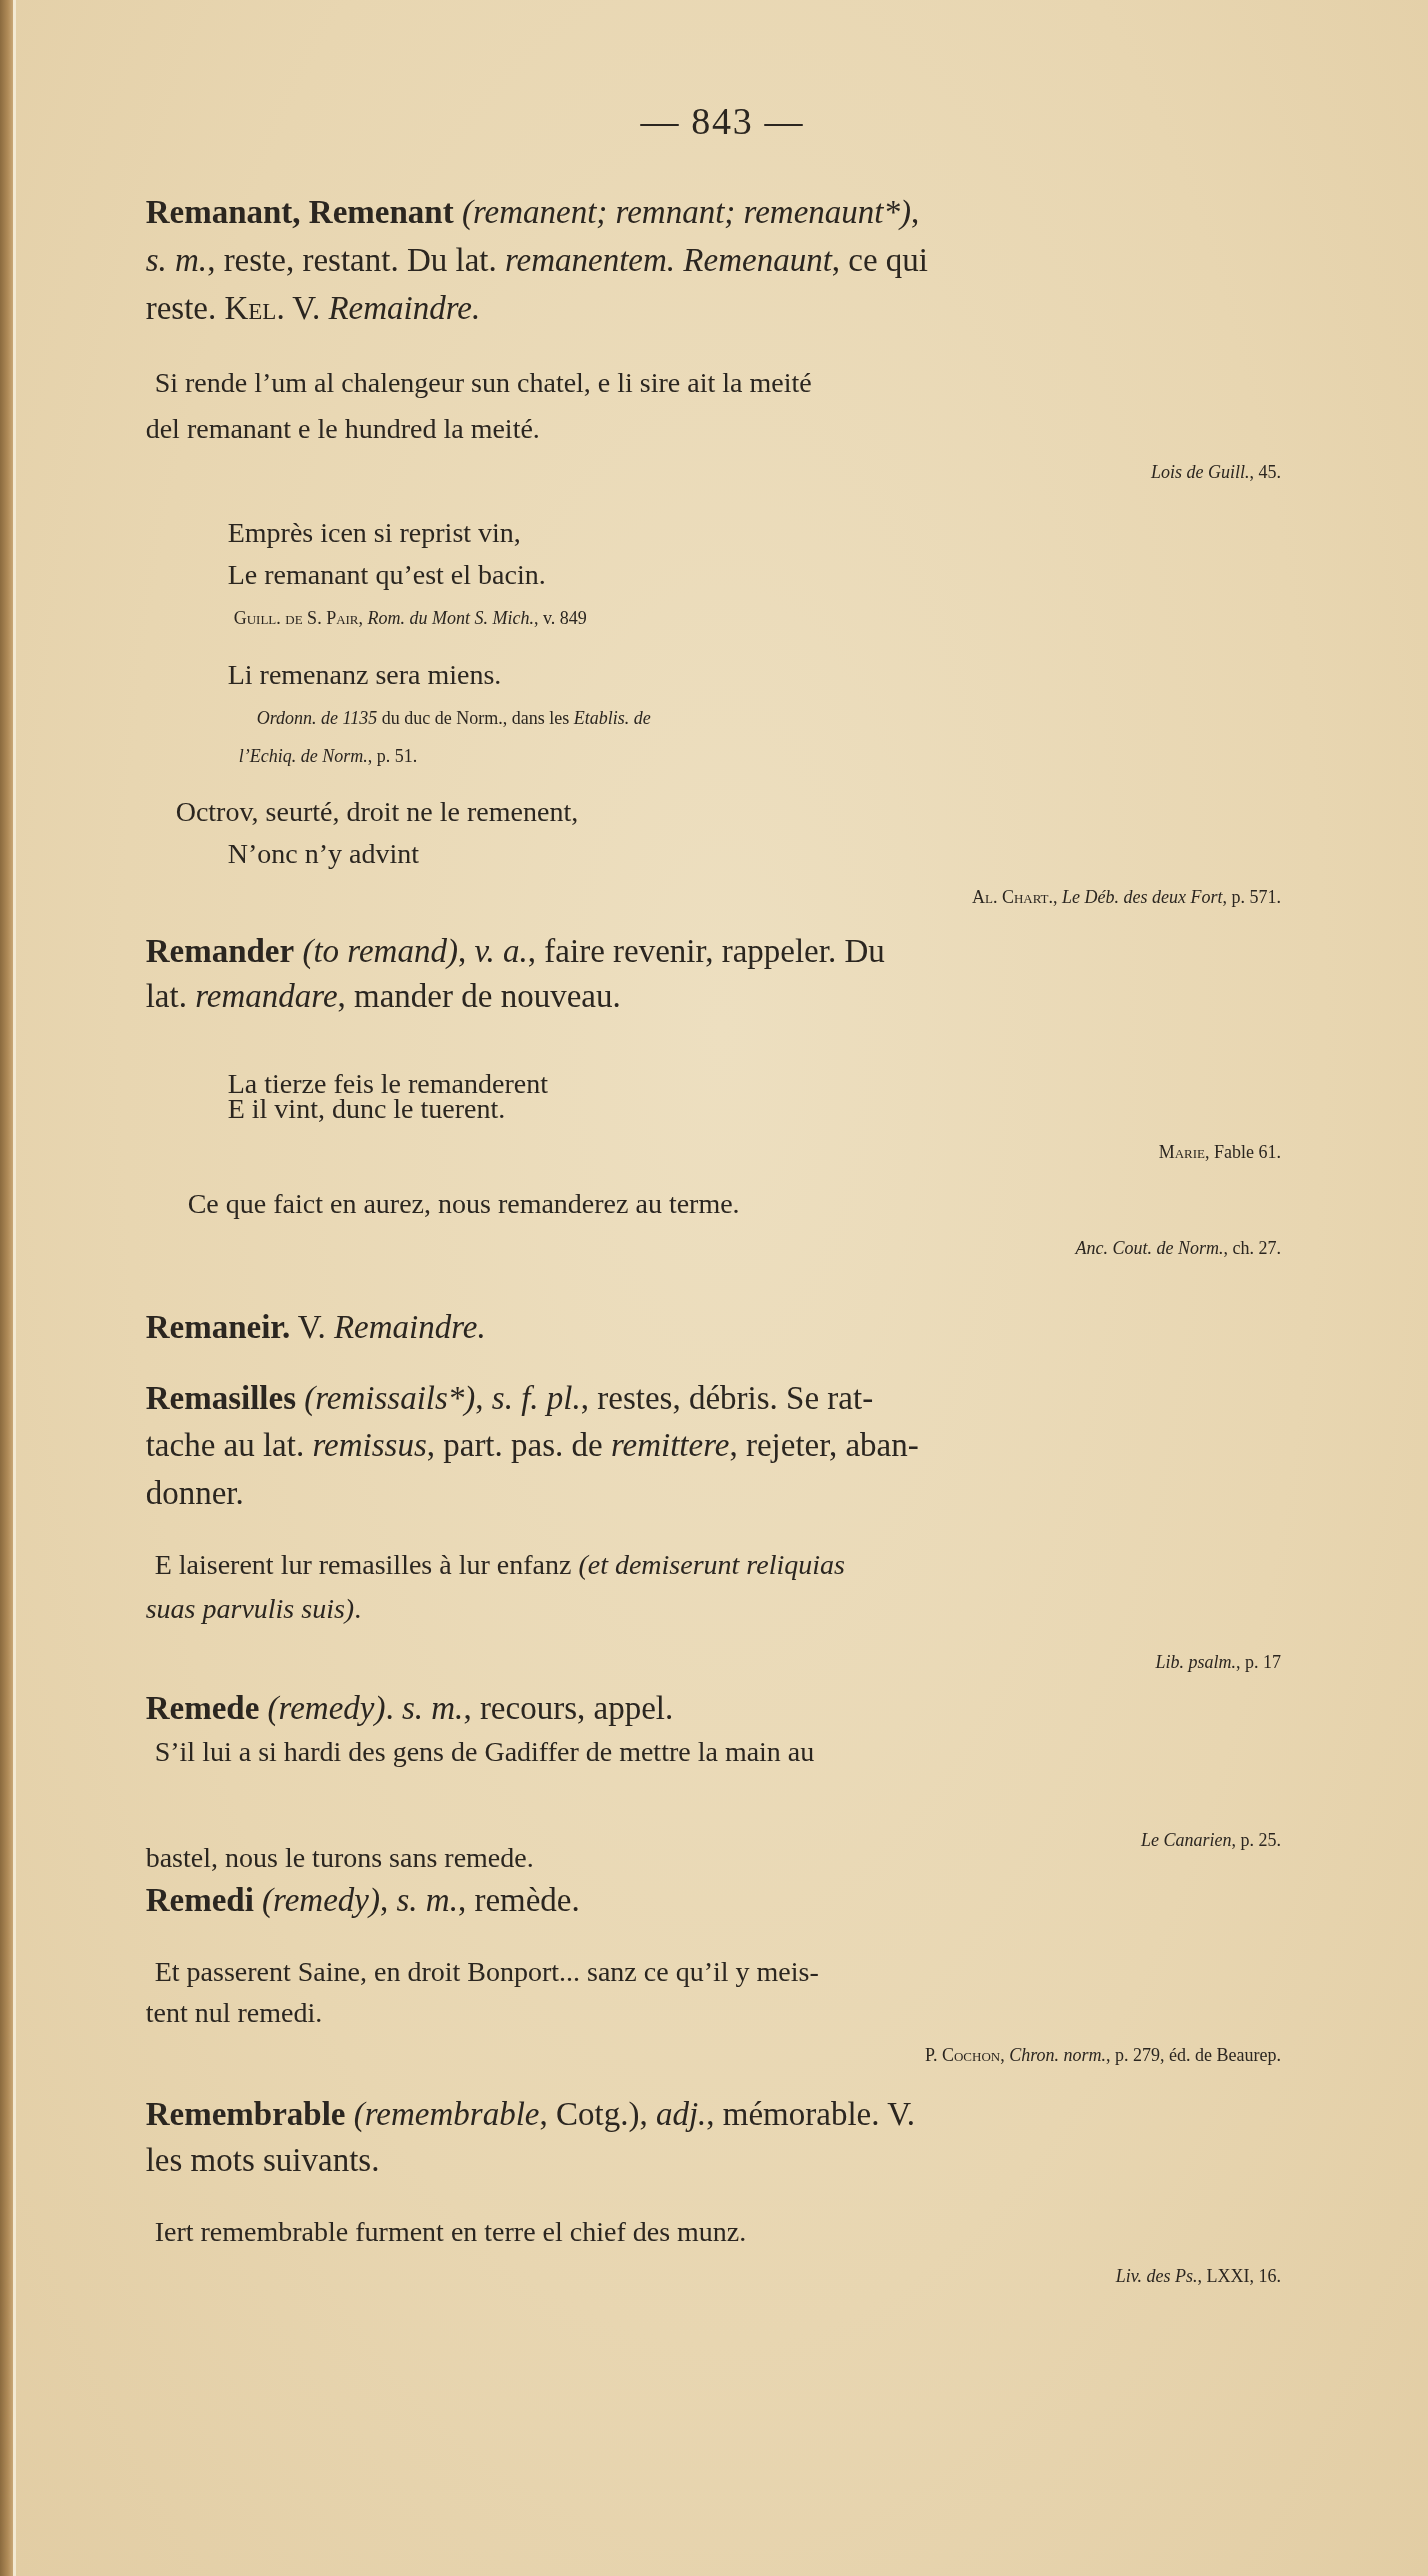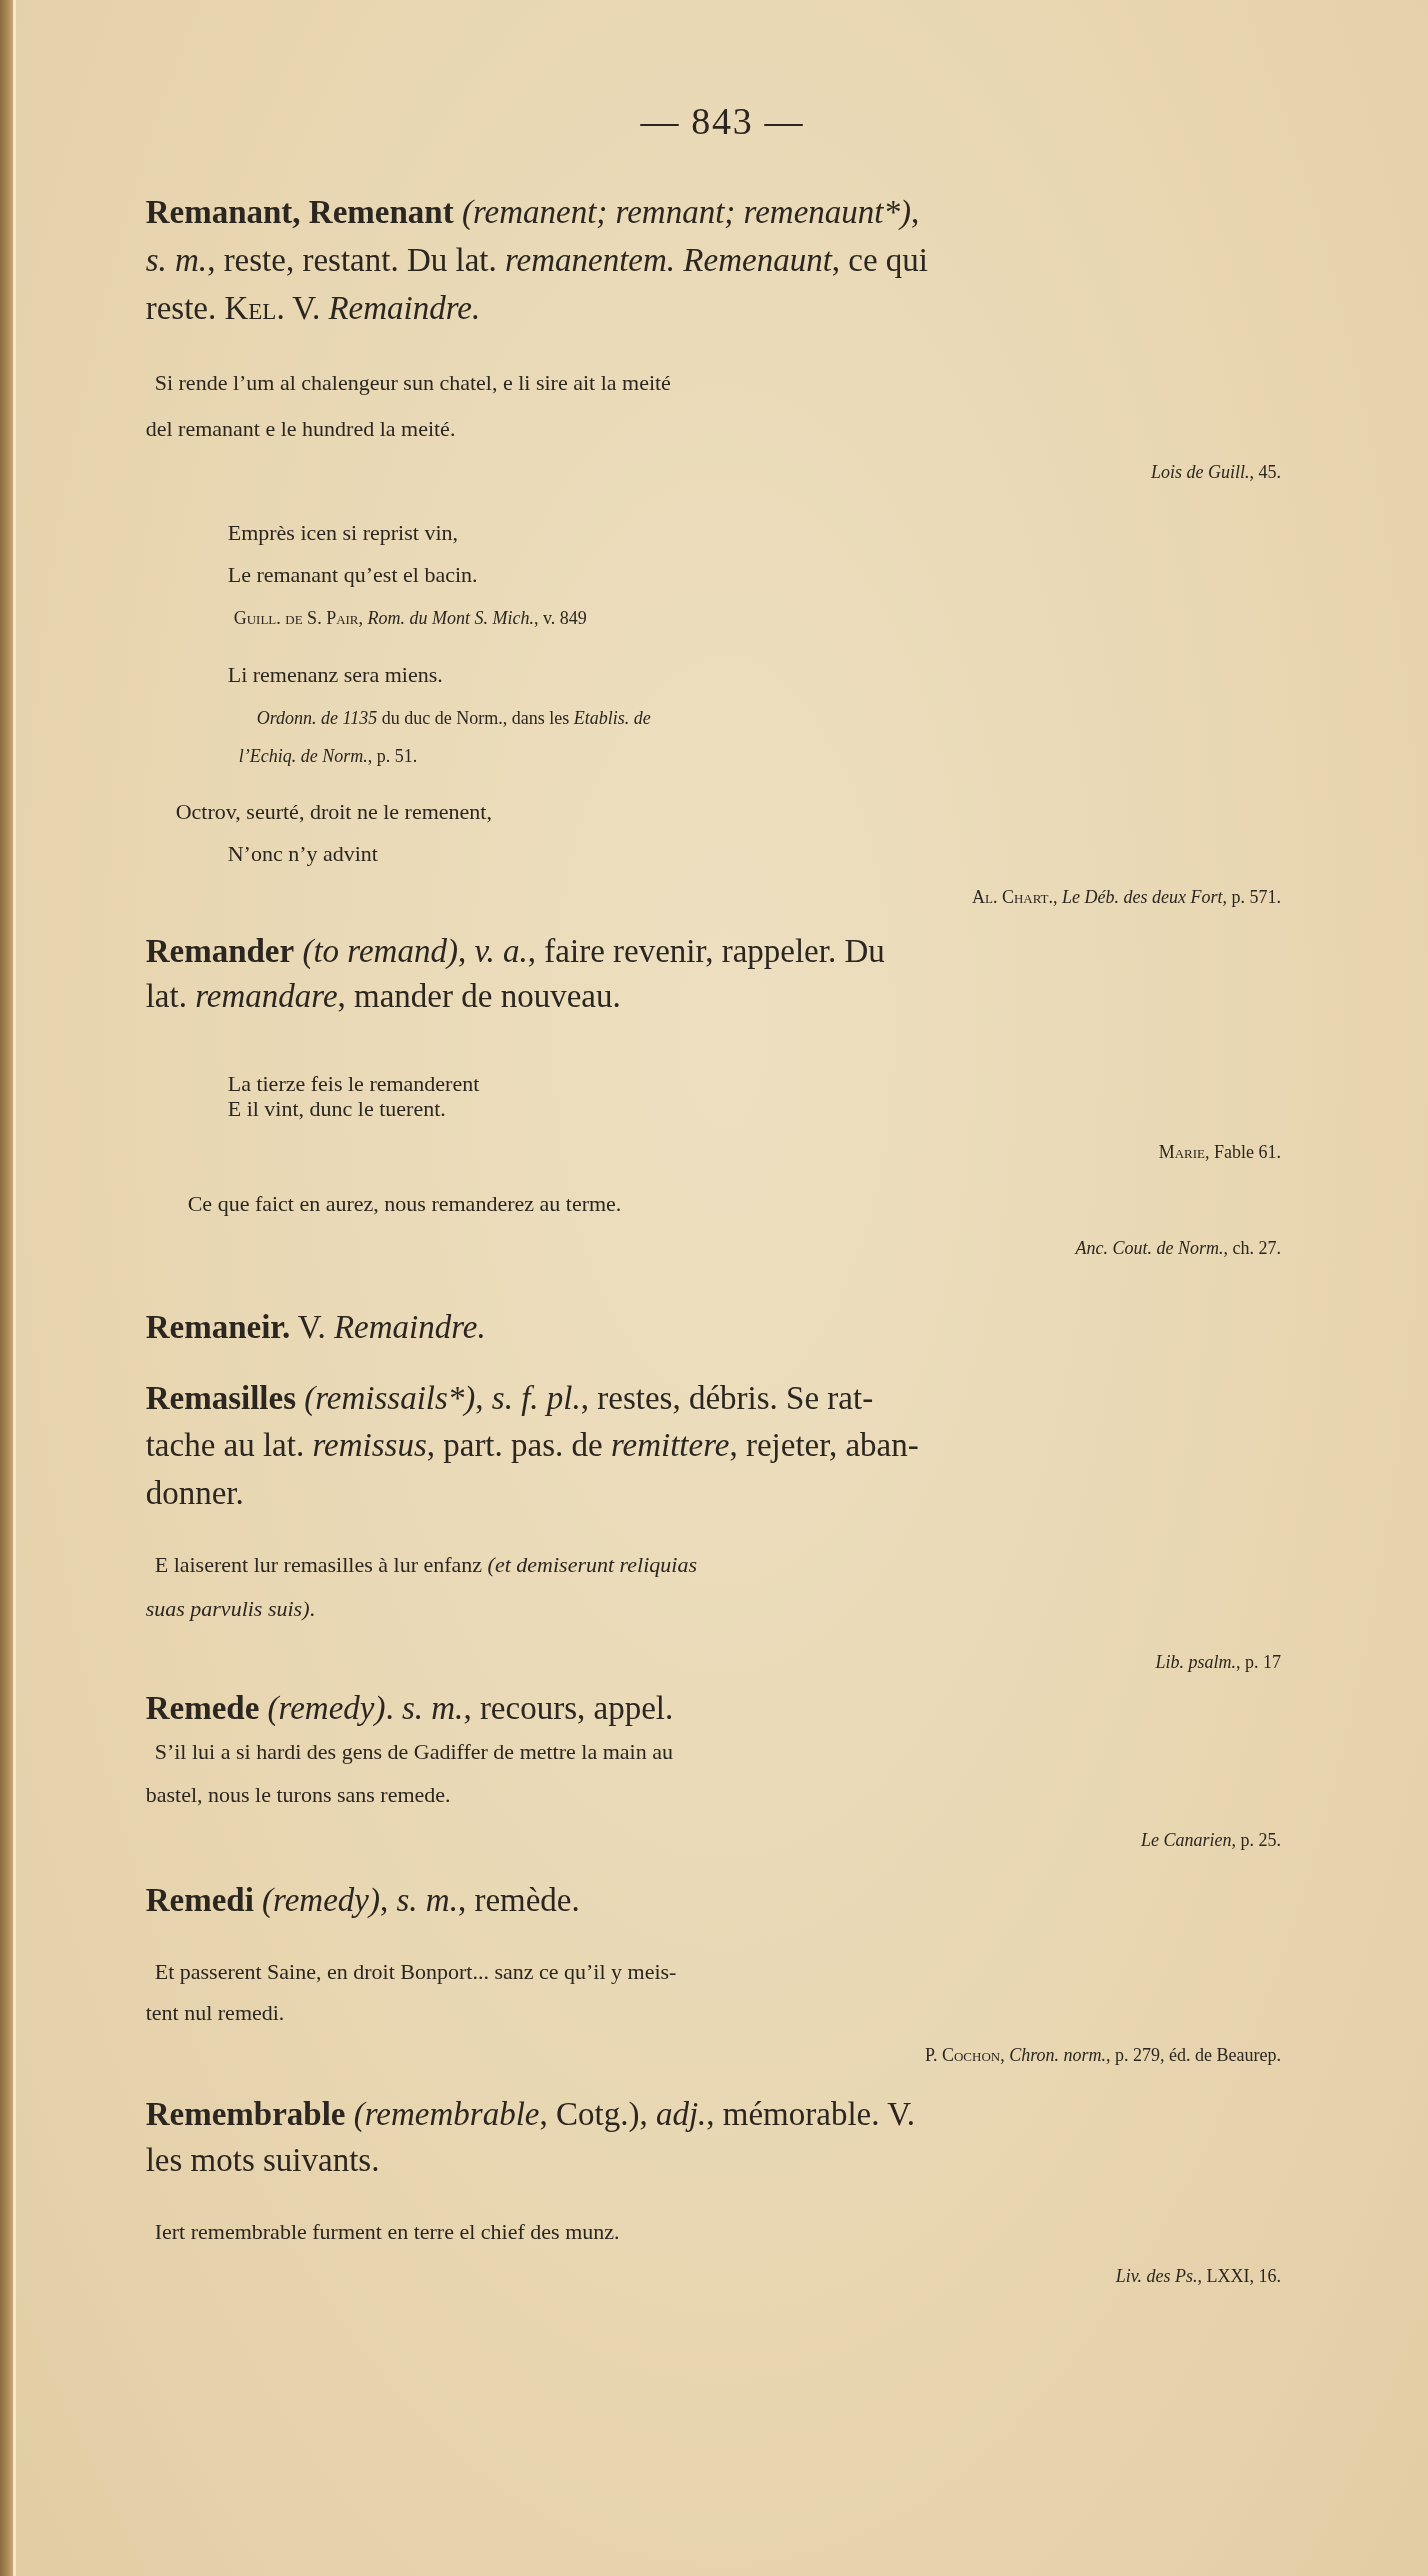--- a/index.html
+++ b/index.html
@@ -23,21 +23,21 @@
   }
   .pageno {
     position: absolute; top: 99px; left: 0; width: 100%; text-align: center;
     font-size: 38px; letter-spacing: 1.7px;
   }
   .line { position: absolute; white-space: nowrap; font-size: 33px; line-height: 40px; }
   .hw { font-weight: bold; }
   .it { font-style: italic; }
   .sc { font-variant: small-caps; }
   .cite { font-size: 18px; }
-  .quote { font-size: 22px; }
+  .quote { font-size: 28px; }
   .right { text-align: right; }
 </style>
 </head>
 <body>
 
 <div class="binding"></div>
 <div class="binding-edge"></div>
 
 <div class="page">
 
@@ -121,21 +121,21 @@
   <div class="line cite right" style="top:1642px;right:148px;text-align:right;">
     <span class="it">Lib. psalm.</span><span>, p. 17</span>
   </div>
 
   <div class="line" style="top:1688px;left:130px;">
     <span class="hw">Remede</span>
     <span class="it">(remedy)</span><span>. </span><span class="it">s. m.</span><span>, recours, appel.</span>
   </div>
 
   <div class="line quote" style="top:1732px;left:139px;">S’il lui a si hardi des gens de Gadiffer de mettre la main au</div>
-  <div class="line quote" style="top:1775px;left:130px;">bastel, nous le turons sans remede.</div>
+  <div class="line quote" style="top:1838px;left:130px;">bastel, nous le turons sans remede.</div>
   <div class="line cite right" style="top:1820px;right:148px;">
     <span class="it">Le Canarien</span><span>, p. 25.</span>
   </div>
 
   <div class="line" style="top:1880px;left:130px;">
     <span class="hw">Remedi</span>
     <span class="it">(remedy)</span><span>, </span><span class="it">s. m.</span><span>, remède.</span>
   </div>
 
   <div class="line quote" style="top:1952px;left:139px;">Et passerent Saine, en droit Bonport... sanz ce qu’il y meis-</div>

